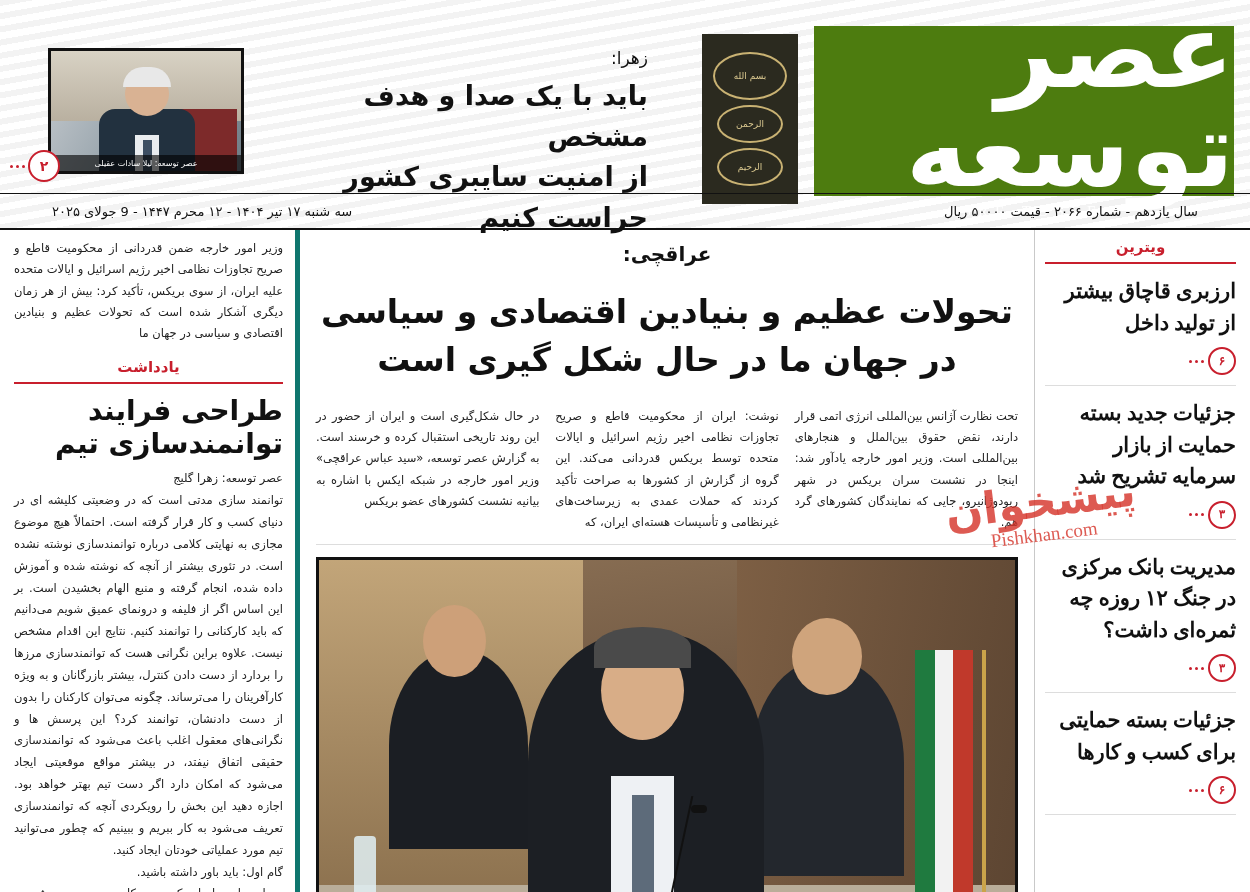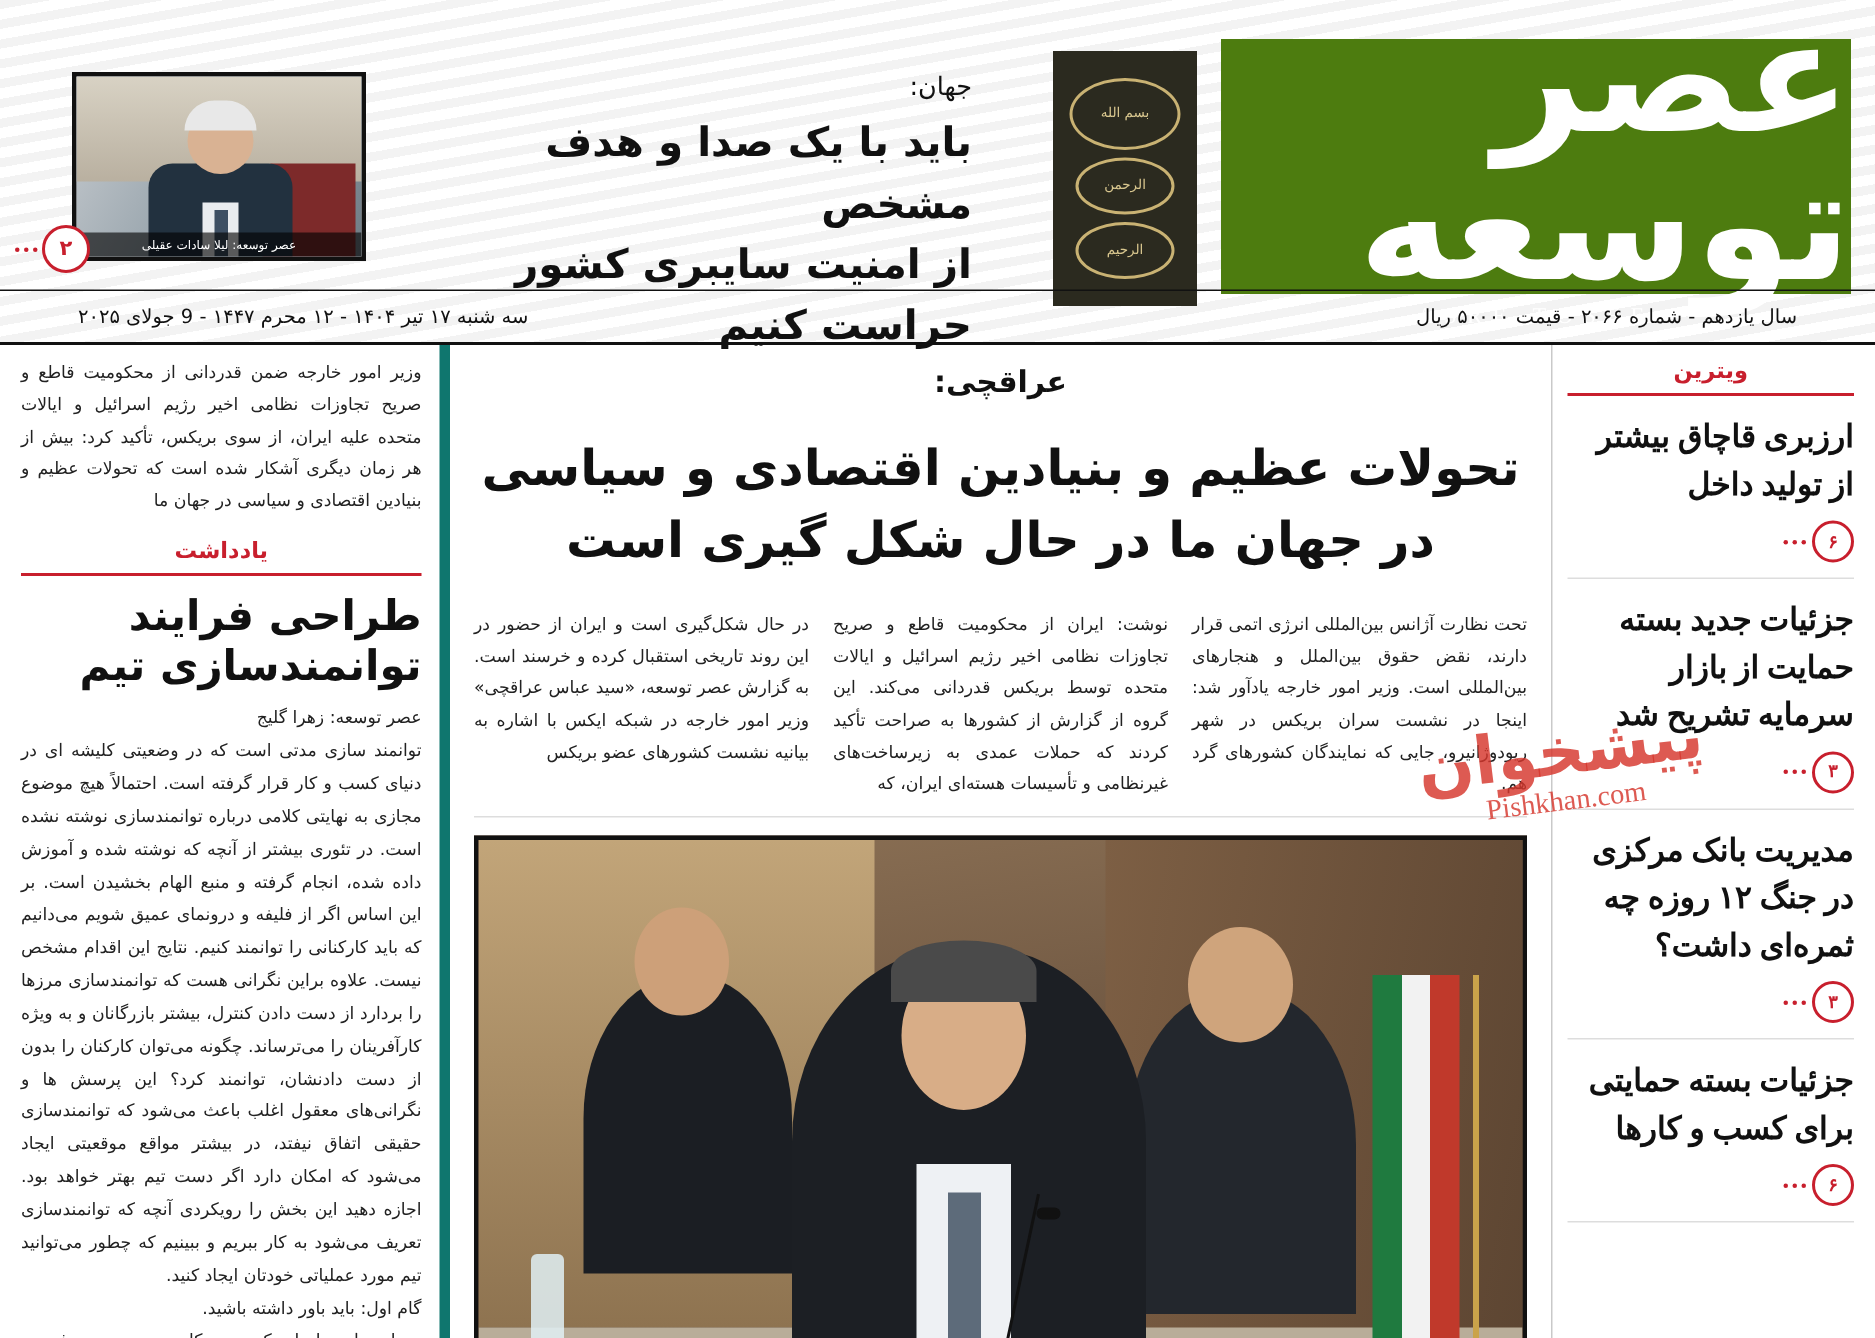--- a/index.html
+++ b/index.html
@@ -130,21 +130,21 @@
   .pm-p3{position:absolute;bottom:30%;left:62%;width:22%;height:48%;background:#23272d;border-radius:48% 48% 0 0;}
   .pm-p3h{position:absolute;bottom:70%;left:68%;width:10%;height:17%;border-radius:50%;background:#cfa47c;}
   .pm-mic{position:absolute;bottom:26%;left:52%;width:2px;height:22%;background:#111;transform:rotate(12deg);}
   .pm-mic2{position:absolute;bottom:44%;left:53.5%;width:16px;height:8px;border-radius:4px;background:#111;}
   .pm-bottle{position:absolute;bottom:23%;left:5%;width:22px;height:72px;background:rgba(225,240,245,.85);border-radius:4px;}
   .pm-flag{position:absolute;bottom:22%;right:6%;width:58px;height:58%;background:linear-gradient(90deg,#1f7a3f 0 34%,#f2f2f2 34% 66%,#c0392b 66% 100%);}
   .pm-flagpole{position:absolute;bottom:14%;right:4.1%;width:4px;height:66%;background:#caa34a;}
 
   
   .leftcol{
-    width:300px;border-right:7px solid #0f766e;padding:8px 12px 0 14px;box-sizing:border-box;
+    width:300px;border-right:5px solid #0f766e;padding:8px 12px 0 14px;box-sizing:border-box;
     text-align:right;position:relative;
   }
   .yad-head{
     color:#c81f2d;font-size:15px;font-weight:bold;text-align:center;
     border-bottom:2px solid #c81f2d;padding-bottom:6px;margin-bottom:10px;
   }
   .yad-title{font-size:28px;font-weight:bold;margin-bottom:8px;}
   .yad-body{font-size:11.5px;line-height:1.9;text-align:justify;color:#222;}
   .topleft-lead{font-size:11.5px;line-height:1.85;text-align:justify;color:#222;margin-bottom:14px;}
 
@@ -170,21 +170,21 @@
     </div>
 
     <div class="emblem">
       <div class="ring big">بسم الله</div>
       <div class="ring">الرحمن</div>
       <div class="ring">الرحیم</div>
     </div>
 
     <div class="teaser">
       <div class="teaser-texts">
-        <div class="teaser-kicker">جهان:</div>
+        <div class="teaser-kicker">زهرا:</div>
         <div class="teaser-title">باید با یک صدا و هدف مشخص</div>
         <div class="teaser-title">از امنیت سایبری کشور حراست کنیم</div>
       </div>
       <div class="teaser-photo">
         <div class="ph-bg"></div>
           <div class="ph-wall"></div>
           <div class="ph-chair"></div>
         <div class="ph-suit"></div>
           <div class="ph-shirt"></div>
           <div class="ph-tie"></div>

